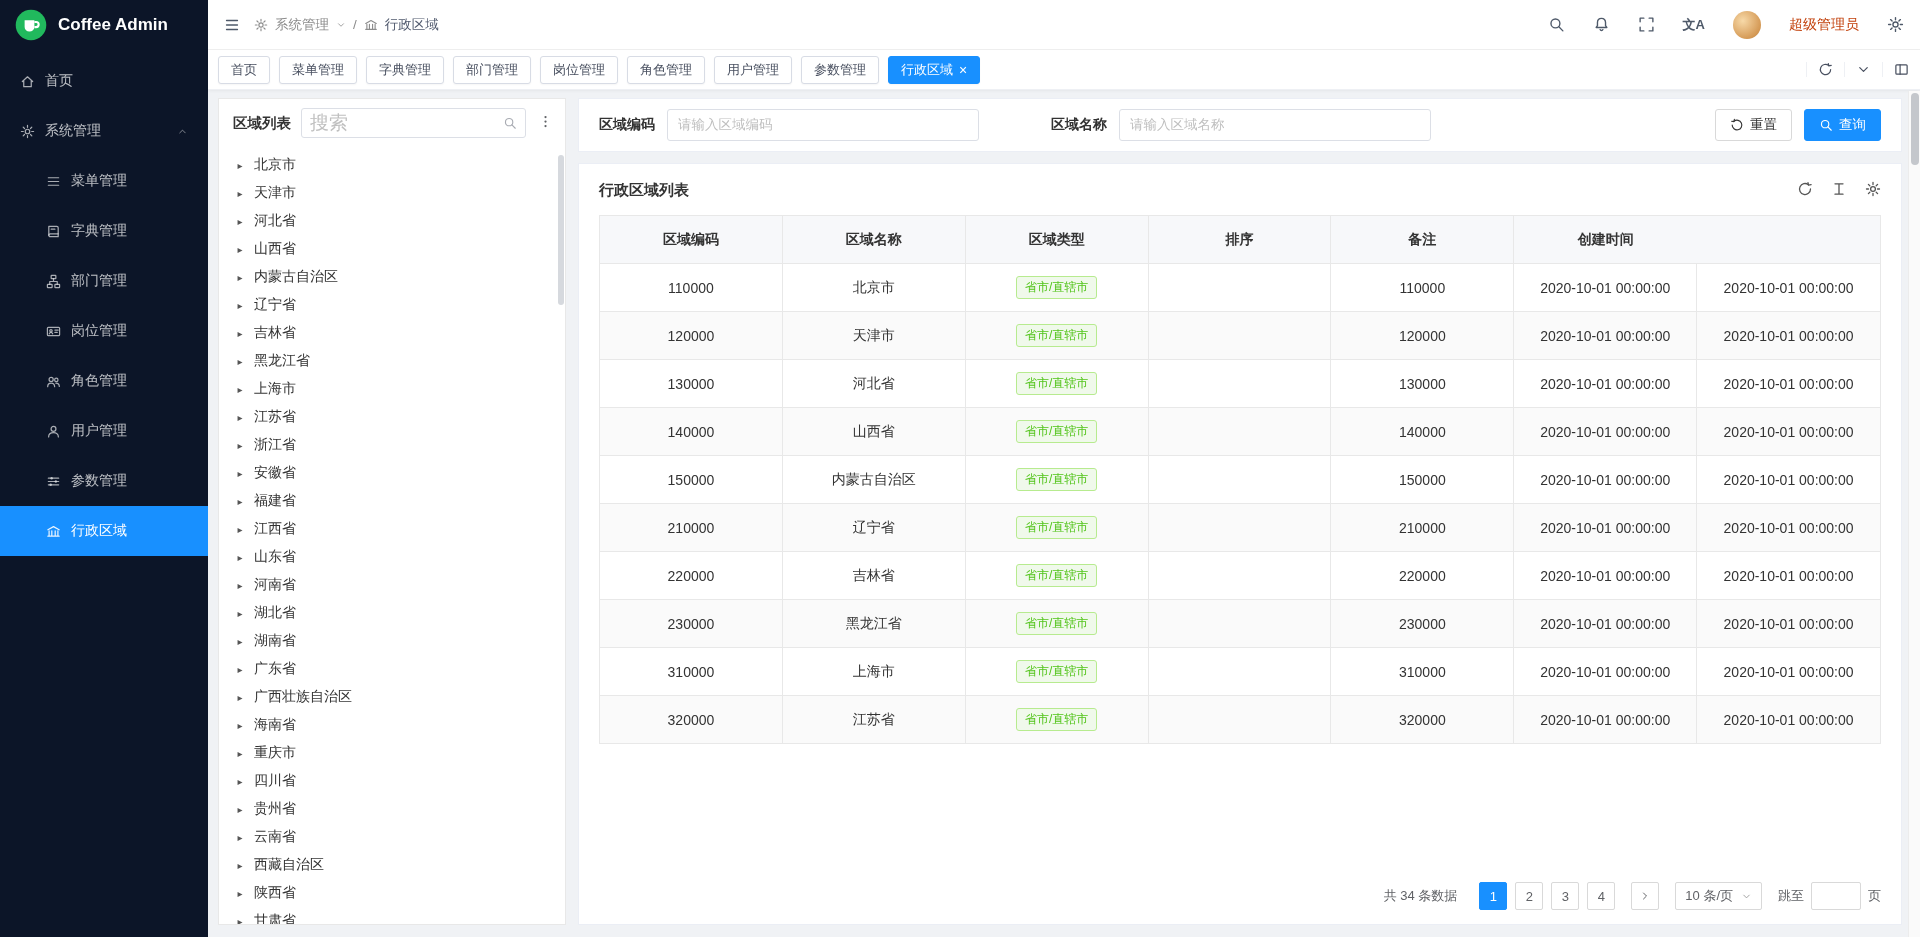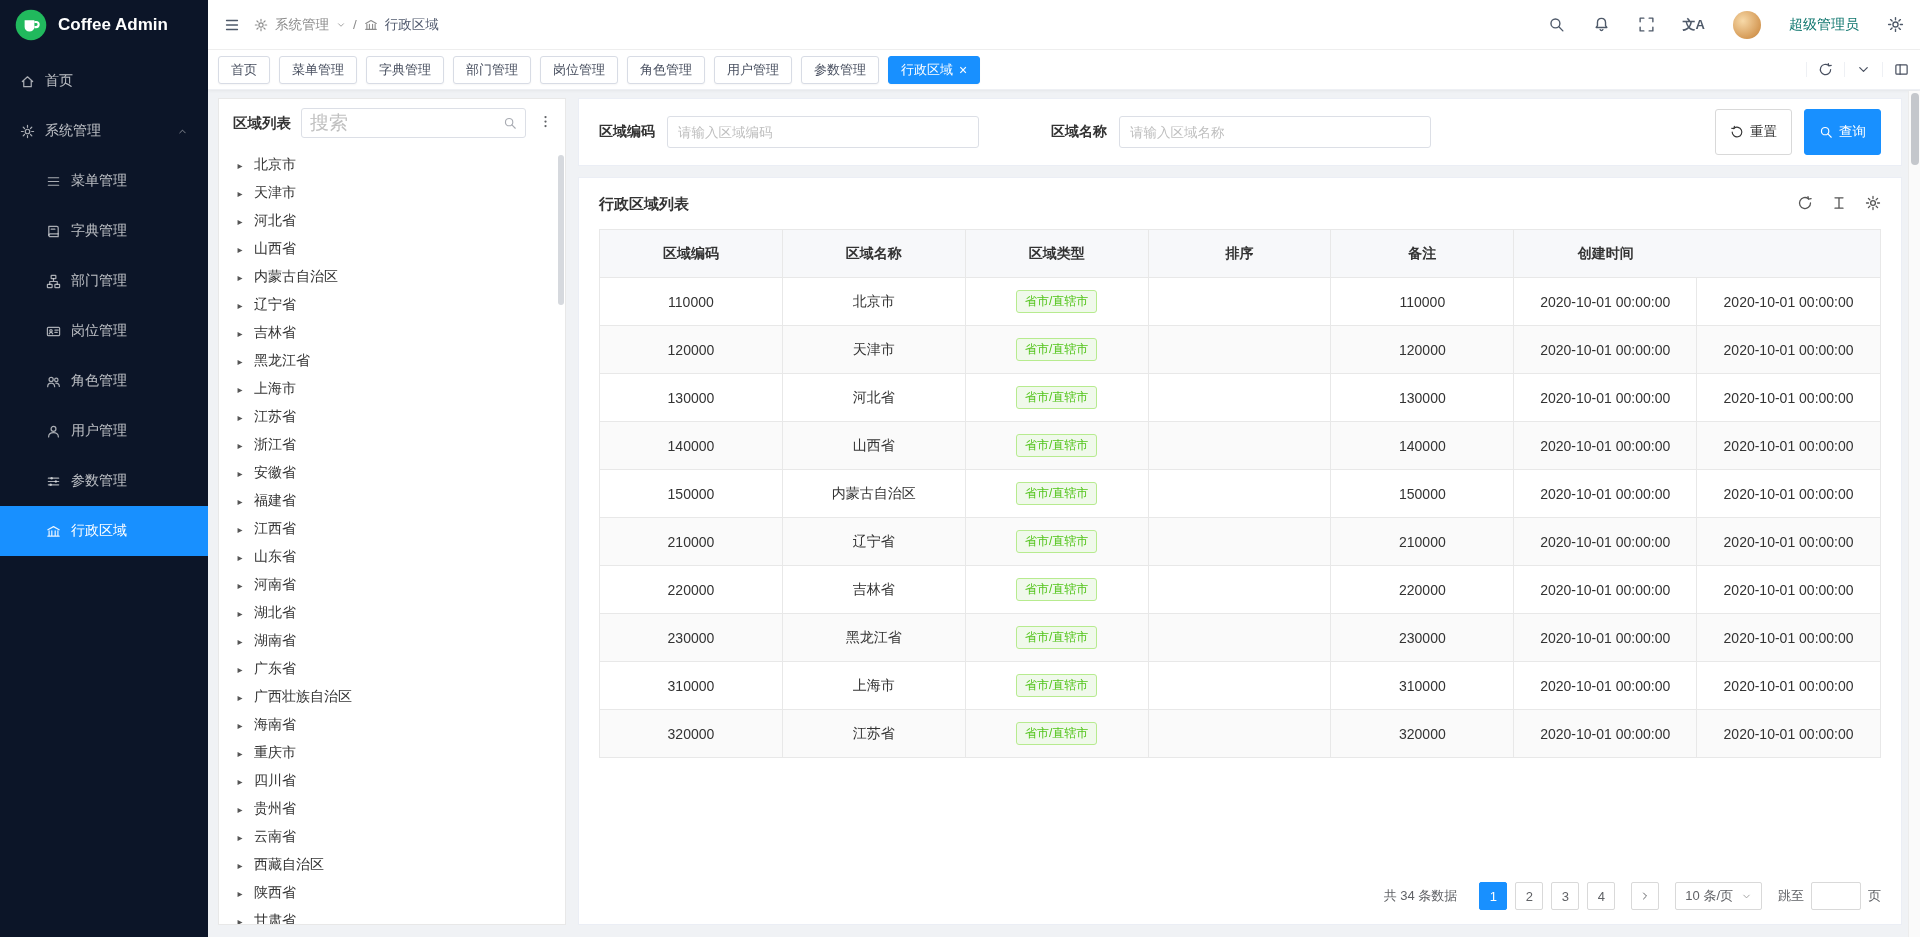--- a/index.html
+++ b/index.html
@@ -25,21 +25,21 @@
   .topbar{height:50px;background:#fff;display:flex;align-items:center;padding:0 16px;gap:14px;border-bottom:1px solid #f0f0f0}
   .topbar .icon{cursor:pointer;color:#4e5969}
   .breadcrumb{display:flex;align-items:center;gap:7px;font-size:13.5px;color:#8c8c8c}
   .breadcrumb .icon{width:14px;height:14px;color:#8c8c8c}
   .breadcrumb .chev{width:10px;height:10px}
   .crumb-page{color:#515a6e}
   .top-actions{margin-left:auto;display:flex;align-items:center;gap:28px;color:#4e5969}
   .top-actions .icon{width:17px;height:17px}
   .translate{font-size:13px;font-weight:bold;cursor:pointer;letter-spacing:0}
   .avatar{width:28px;height:28px;border-radius:50%;background:radial-gradient(circle at 35% 35%,#f7d9a8,#d59a56 70%,#b87f3e);cursor:pointer;flex:none}
-  .username{font-size:14px;color:#0f766e;cursor:pointer;white-space:nowrap}
+  .username{font-size:14px;color:#c2410c;cursor:pointer;white-space:nowrap}
 
   .tabbar{height:40px;background:#fff;display:flex;align-items:center;padding:0 0 0 10px;border-bottom:1px solid #eef0f4;box-shadow:0 1px 3px rgba(0,0,0,.05)}
   .tabs{display:flex;gap:9px;flex:1;align-items:center}
   .tab{height:28px;display:inline-flex;align-items:center;gap:6px;padding:0 12px;background:#fff;border:1px solid #d8dce5;border-radius:3px;font-size:13px;color:#495060;cursor:pointer;box-shadow:0 1px 2px rgba(0,0,0,.04);white-space:nowrap}
   .tab.active{background:var(--primary,#1890ff);border-color:var(--primary,#1890ff);color:#fff}
   .tab-close{font-size:14px;line-height:1;cursor:pointer}
   .tab-tools{display:flex;align-items:stretch;color:#495060}
   .tool{width:38px;display:flex;align-items:center;justify-content:center;border-left:1px solid #eef0f4;cursor:pointer}
   .tool .icon{width:15px;height:15px}
 
@@ -59,24 +59,24 @@
   .tree-item{height:28px;display:flex;align-items:center;gap:9px;padding:0 16px;font-size:14px;color:#333;cursor:pointer}
   .tree-caret{font-size:10px;color:#555;width:10px;text-align:center}
   .rp-scrollbar{position:absolute;right:1px;top:56px;width:6px;height:150px;border-radius:3px;background:#d6d9de;cursor:pointer}
 
   
   .content{flex:1;display:flex;flex-direction:column;gap:11px;min-width:0}
   .filter-card{background:#fff;border:1px solid #ebeef5;padding:10px 20px;display:flex;align-items:center}
   .f-group{display:flex;align-items:center;gap:12px}
   .f-group.second{margin-left:72px}
   .f-label{font-weight:600;color:#333;white-space:nowrap}
-  .f-input{width:312px;height:32px;border:1px solid #dcdfe6;border-radius:3px;padding:0 10px;font-size:13.5px;outline:none;color:#333;font-family:Liberation Sans, sans-serif}
+  .f-input{width:312px;height:32px;border:1px solid #dcdfe6;border-radius:3px;padding:0 10px;font-size:13.5px;outline:none;color:#333;font-family:Liberation Mono, monospace}
   .f-input::placeholder{color:#bfbfbf}
   .f-buttons{margin-left:auto;display:flex;gap:12px}
-  .btn{height:46px;display:inline-flex;align-items:center;gap:6px;padding:0 14px;border-radius:3px;font-size:13.5px;cursor:pointer;border:1px solid #d9d9d9;background:#fff;color:#333;font-family:inherit}
+  .btn{height:32px;display:inline-flex;align-items:center;gap:6px;padding:0 14px;border-radius:3px;font-size:13.5px;cursor:pointer;border:1px solid #d9d9d9;background:#fff;color:#333;font-family:inherit}
   .btn .icon{width:14px;height:14px}
   .btn-primary{background:var(--primary,#1890ff);border-color:var(--primary,#1890ff);color:#fff}
 
   .table-card{flex:1;background:#fff;border:1px solid #ebeef5;display:flex;flex-direction:column;padding:0 20px 14px;min-height:0}
   .tc-head{display:flex;align-items:flex-start;padding:17px 0 15px}
   .tc-title{font-size:15px;font-weight:bold;color:#333}
   .tc-tools{margin-left:auto;display:flex;gap:18px;color:#555}
   .tc-tools .icon{width:16px;height:16px;cursor:pointer}
 
   .grid{border:1px solid #e8e8e8;border-bottom:none}

